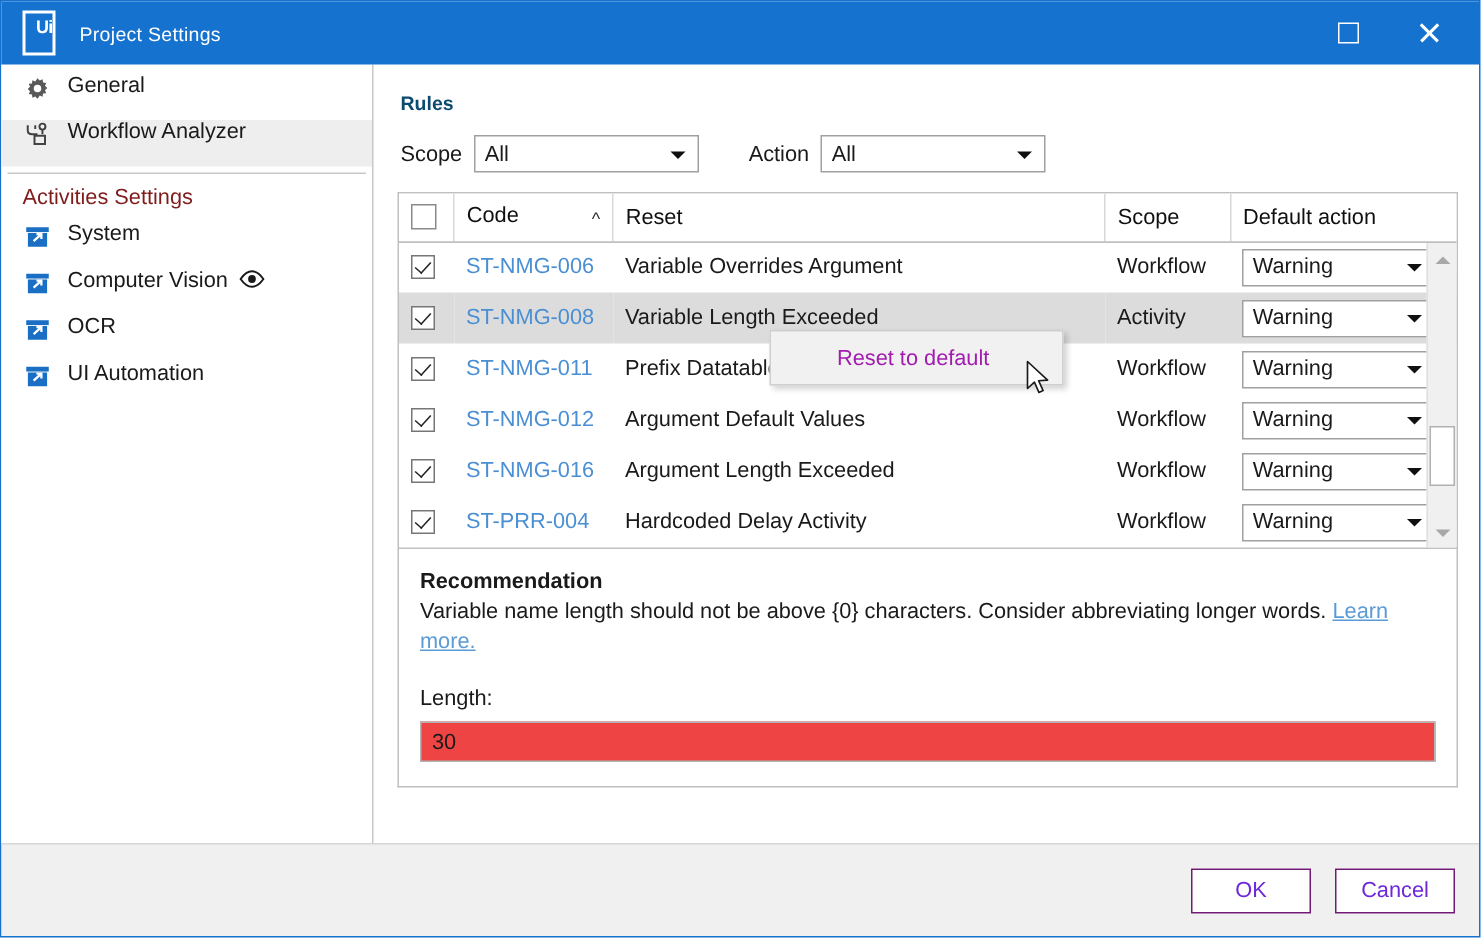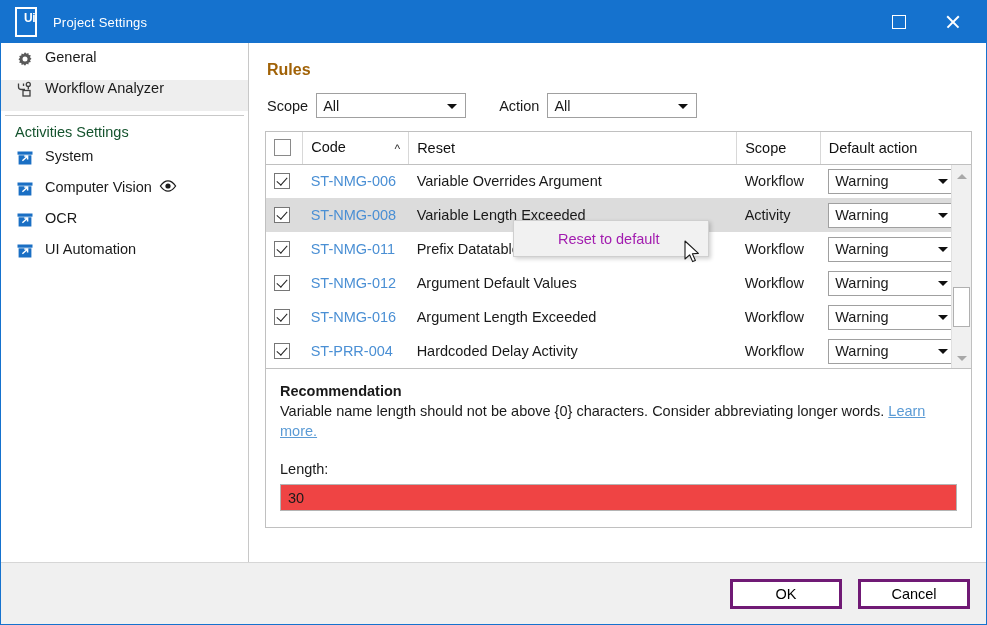--- a/index.html
+++ b/index.html
@@ -120,39 +120,39 @@
     height: 1px;
     background: #c8c8c8;
     margin: 4px 4px 0 4px;
   }
   .nav-section {
     height: 32px;
     display: flex;
     align-items: center;
     padding-left: 14px;
     font-size: 14.5px;
-    color: #14532d;
+    color: #7f1d1d;
   }
   .nav-item.indent { padding-left: 14px; }
   .icon-box { width: 20px; height: 20px; flex: 0 0 20px; display:block; }
   .eye-ic { margin-left: 7px; display: inline-block; vertical-align: -2px; }
 
   
   #main {
     flex: 1 1 auto;
     min-width: 0;
     padding: 14px 14px 0 16px;
     box-sizing: border-box;
     display: flex;
     flex-direction: column;
   }
   #rules-title {
-    font-size: 16px;
+    font-size: 13px;
     font-weight: bold;
-    color: #a16207;
+    color: #0c4a6e;
     margin: 4px 0 14px 2px;
   }
   #filters {
     display: flex;
     align-items: center;
     margin: 0 0 13px 2px;
     flex: 0 0 auto;
   }
   .filter-label { font-size: 14.5px; margin-right: 8px; }
   .combo {
@@ -350,26 +350,26 @@
     flex: 0 0 auto;
     background: #f0f0f0;
     border-top: 1px solid #d6d6d6;
     display: flex;
     align-items: center;
     justify-content: flex-end;
     padding-right: 16px;
     box-sizing: border-box;
   }
   .dlg-btn {
-    width: 112px; height: 30px;
-    border: 3px solid #701a75;
+    width: 80px; height: 30px;
+    border: 1px solid #701a75;
     background: #ffffff;
     font-size: 14.5px;
     font-family: "Liberation Sans", sans-serif;
-    color: #000000;
+    color: #6d28d9;
     display: flex; align-items: center; justify-content: center;
     margin-left: 16px;
     cursor: default;
     box-sizing: border-box;
   }
 
   
   #ctxmenu {
     position: absolute;
     left: 512px; top: 219px;

